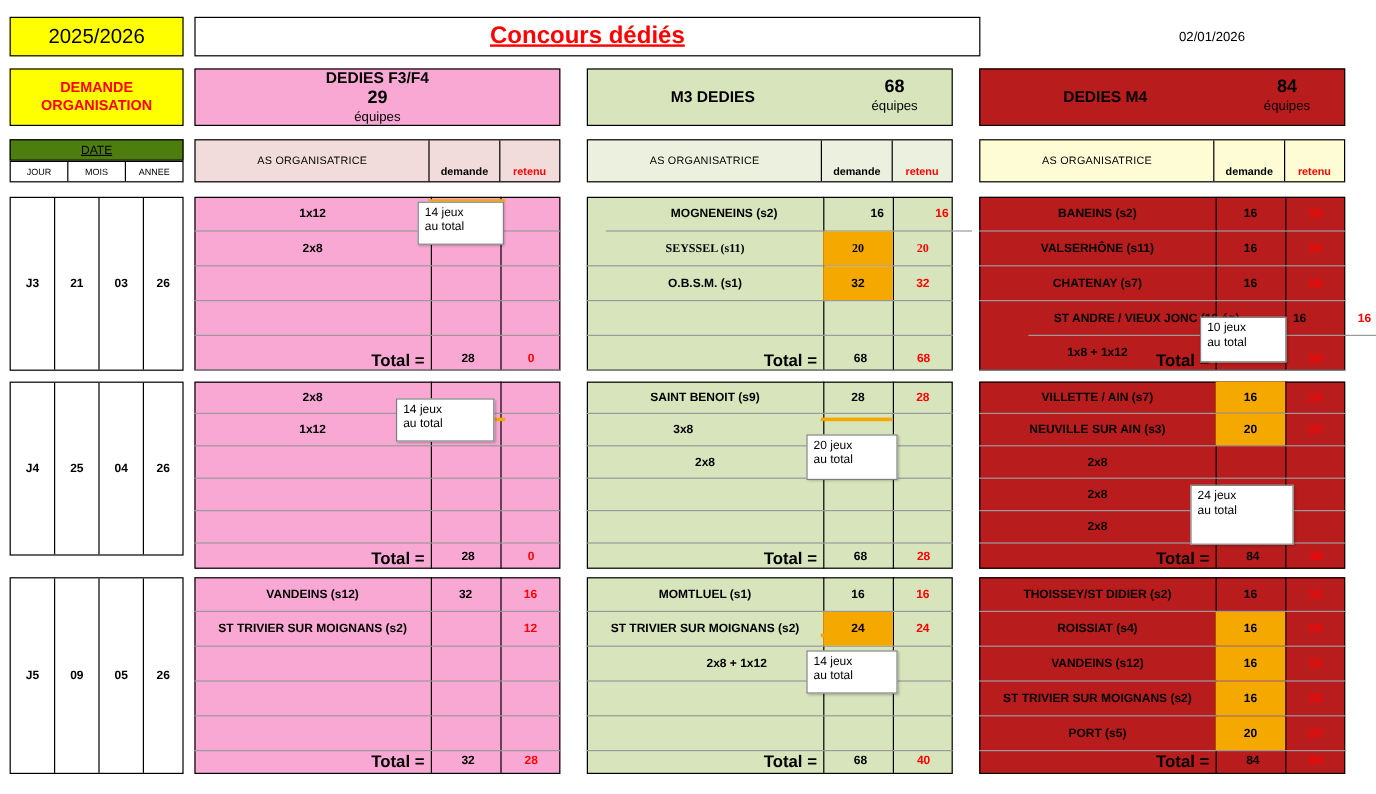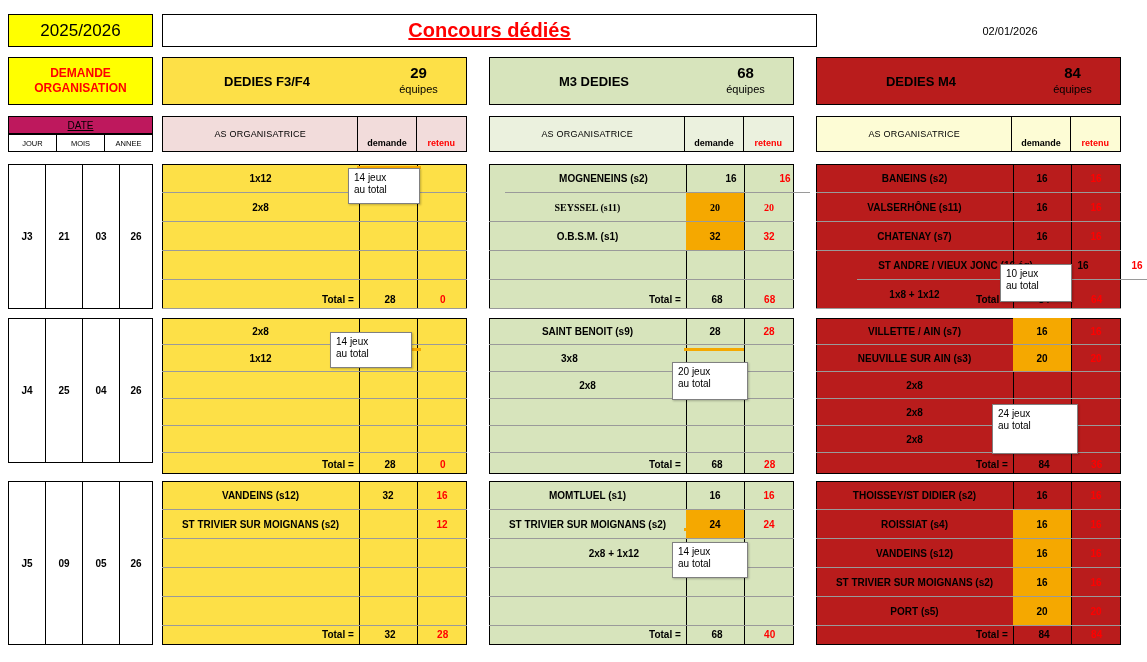--- a/index.html
+++ b/index.html
@@ -12,40 +12,40 @@
   .season{background:#ffff00;border:1px solid #000;font-size:17px;color:#000;}
   .demande{background:#ffff00;border:1px solid #000;color:#ff0000;font-weight:bold;font-size:12px;line-height:15px;}
   .titlebox{border:1px solid #000;background:#fff;}
   .titletxt{color:#ff0000;font-size:20px;font-weight:bold;text-decoration:underline;}
   .datetxt{font-size:11px;color:#000;}
   
   .gh{border:1px solid #000;}
   .gh .nm{font-weight:bold;font-size:13px;color:#000;}
   .gh .cnt{font-weight:bold;font-size:15px;color:#000;}
   .gh .eq{font-size:11px;color:#000;}
-  .pink{background:#fde047;}
+  .pink{background:#f9a8d4;flex-direction:column;}
   .green{background:#d7e4bc;}
   .yellow{background:#b91c1c;}
   .pinkhdr{background:#f2dcdb;}
   .greenhdr{background:#ebf1de;}
   .yellowhdr{background:#fdfcd5;}
   .colhdr{font-size:9px;color:#000;}
   .colhdr.red{color:#ff0000;font-weight:bold;}
   .colhdr.b{font-weight:bold;}
   .asorg{font-size:9px;color:#000;letter-spacing:.2px;}
   
   .datehdr{font-size:10px;}
   .datesub{font-size:7.5px;}
   .cellrow{font-size:10px;color:#000;font-weight:bold;}
   
   .rowname{font-size:10px;color:#000;font-weight:bold;}
   .num{font-size:10px;font-weight:bold;color:#000;}
   .numred{font-size:10px;font-weight:bold;color:#ff0000;}
   .orange{background:#f5a800;}
-  .totlabel{font-size:10px;font-weight:bold;color:#000;}
+  .totlabel{font-size:14px;font-weight:bold;color:#000;}
   
   .callout{background:#ffffff;border:1px solid #808080;font-size:10px;color:#000;line-height:12px;padding:3px 5px;box-shadow:1px 1px 2px rgba(0,0,0,.25);}
   .vline{position:absolute;background:#000;width:1px;}
   .obar{position:absolute;background:#f5a800;height:3px;}
 </style>
 </head>
 <body>
 
 <div id="page">
 
@@ -57,21 +57,21 @@
   </div>
 
   <div class="abs titlebox ctr" style="left:162px;top:14px;width:655px;height:33px;">
     <span class="titletxt">Concours dédiés</span>
   </div>
 
   <div class="abs ctr" style="left:900px;top:22px;width:220px;height:18px;">
     <span class="datetxt">02/01/2026</span>
   </div>
 
-  <div class="abs bx ctr pinkhdr" style="left:8px;top:116px;width:145px;height:18px;background:#be185d;text-decoration:underline;">
+  <div class="abs bx ctr pinkhdr" style="left:8px;top:116px;width:145px;height:18px;background:#4d7c0f;text-decoration:underline;">
     <span class="datehdr">DATE</span>
   </div>
   <div class="abs bx" style="left:8px;top:134px;width:145px;height:18px;background:#ffffff;display:flex;">
     <div class="ctr" style="flex:1;border-right:1px solid #000;">
         <span class="datesub">JOUR</span>
       </div>
     <div class="ctr" style="flex:1;border-right:1px solid #000;">
         <span class="datesub">MOIS</span>
       </div>
     <div class="ctr" style="flex:1;">

